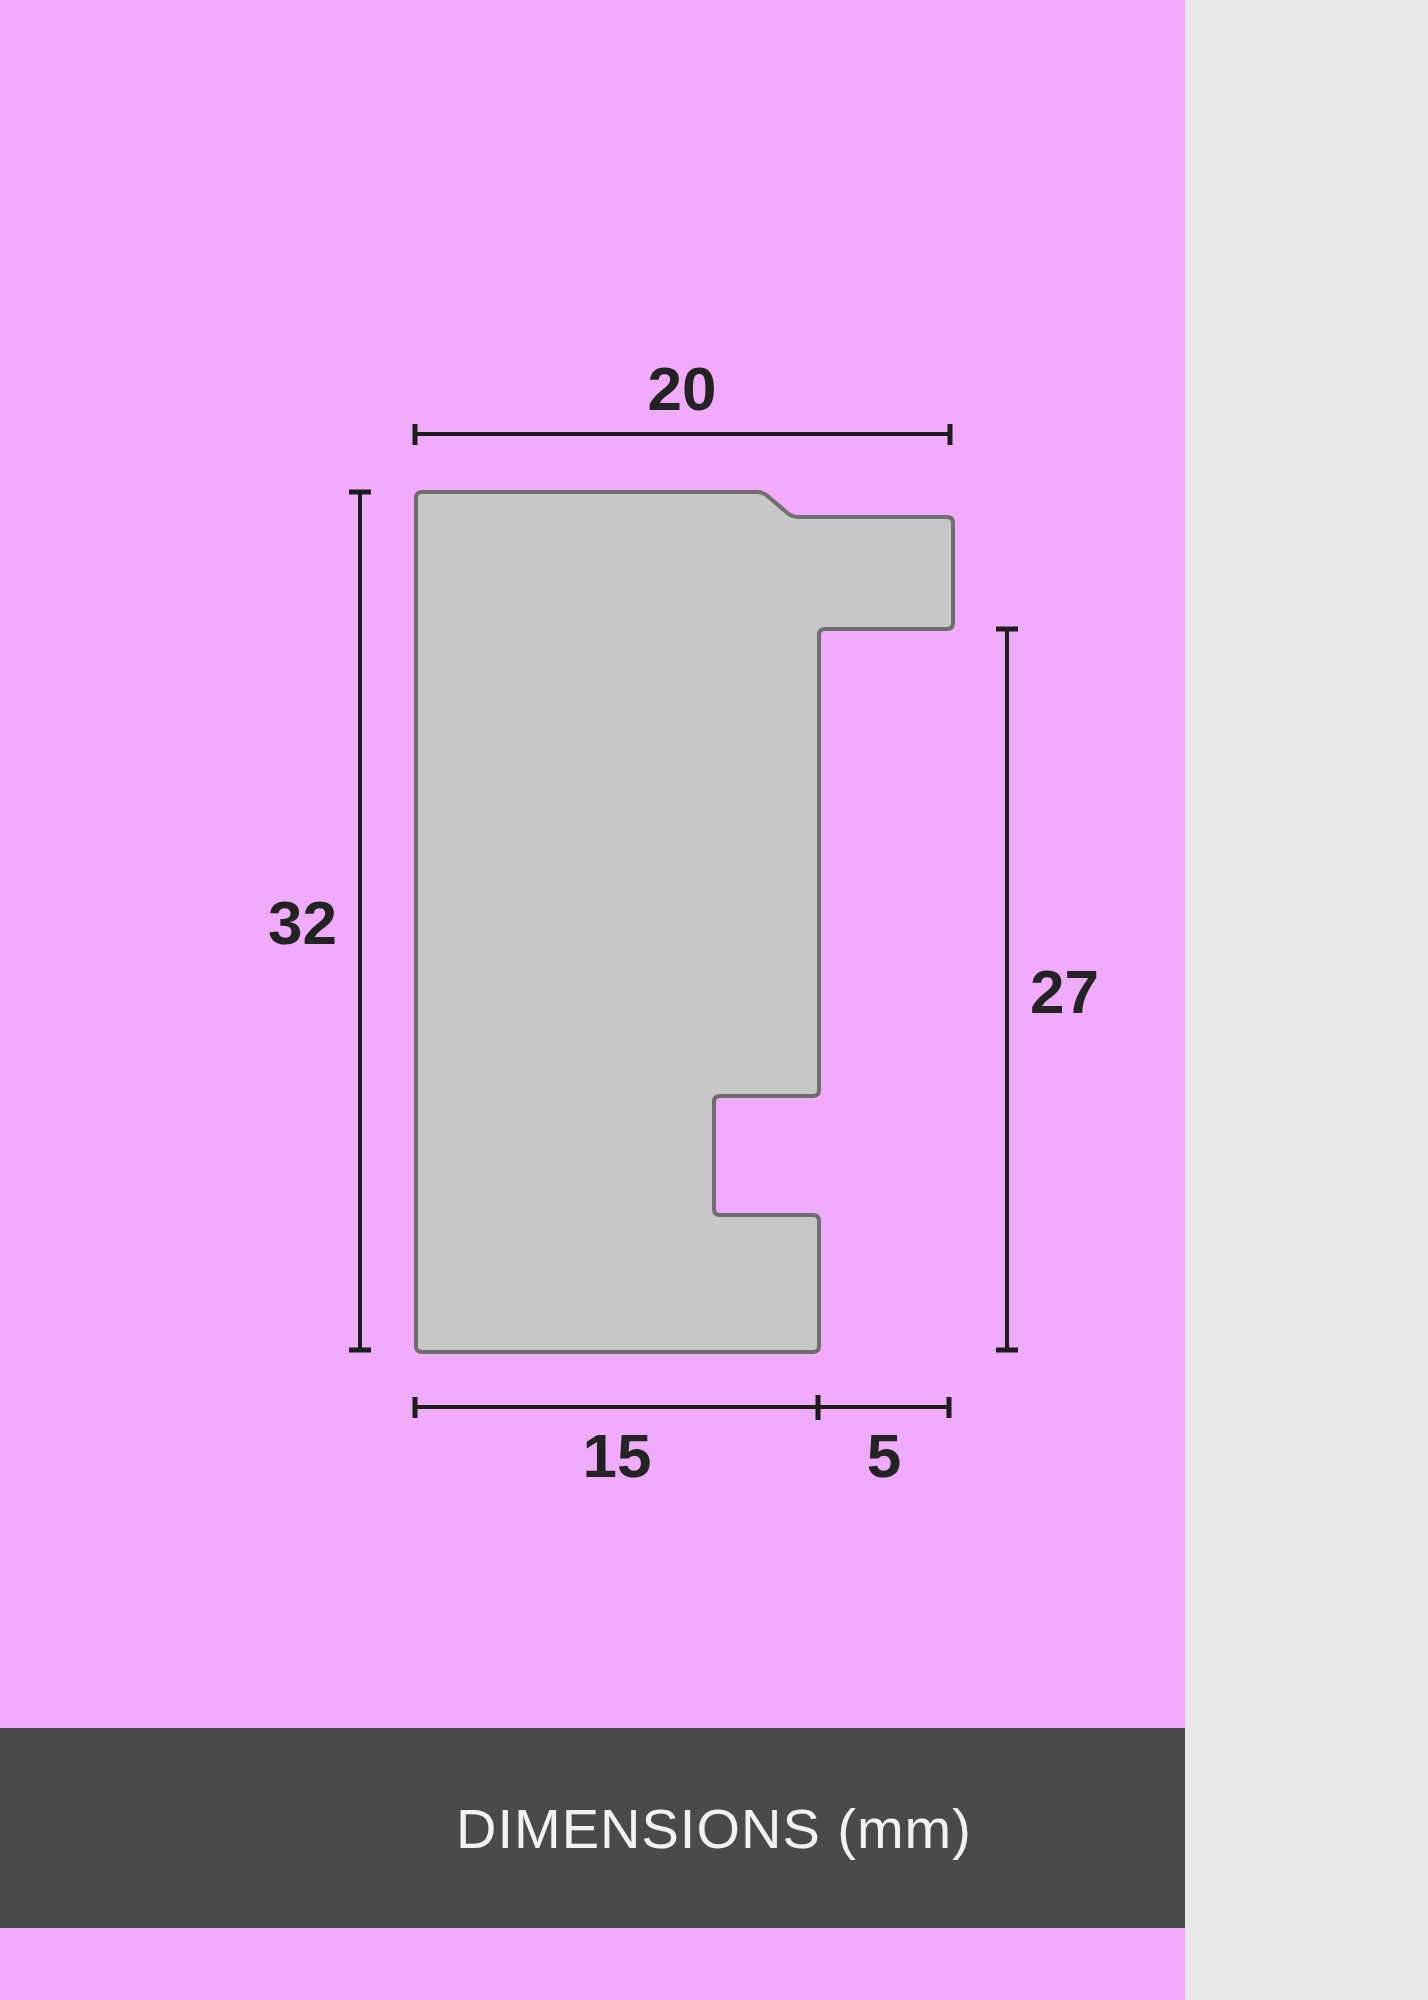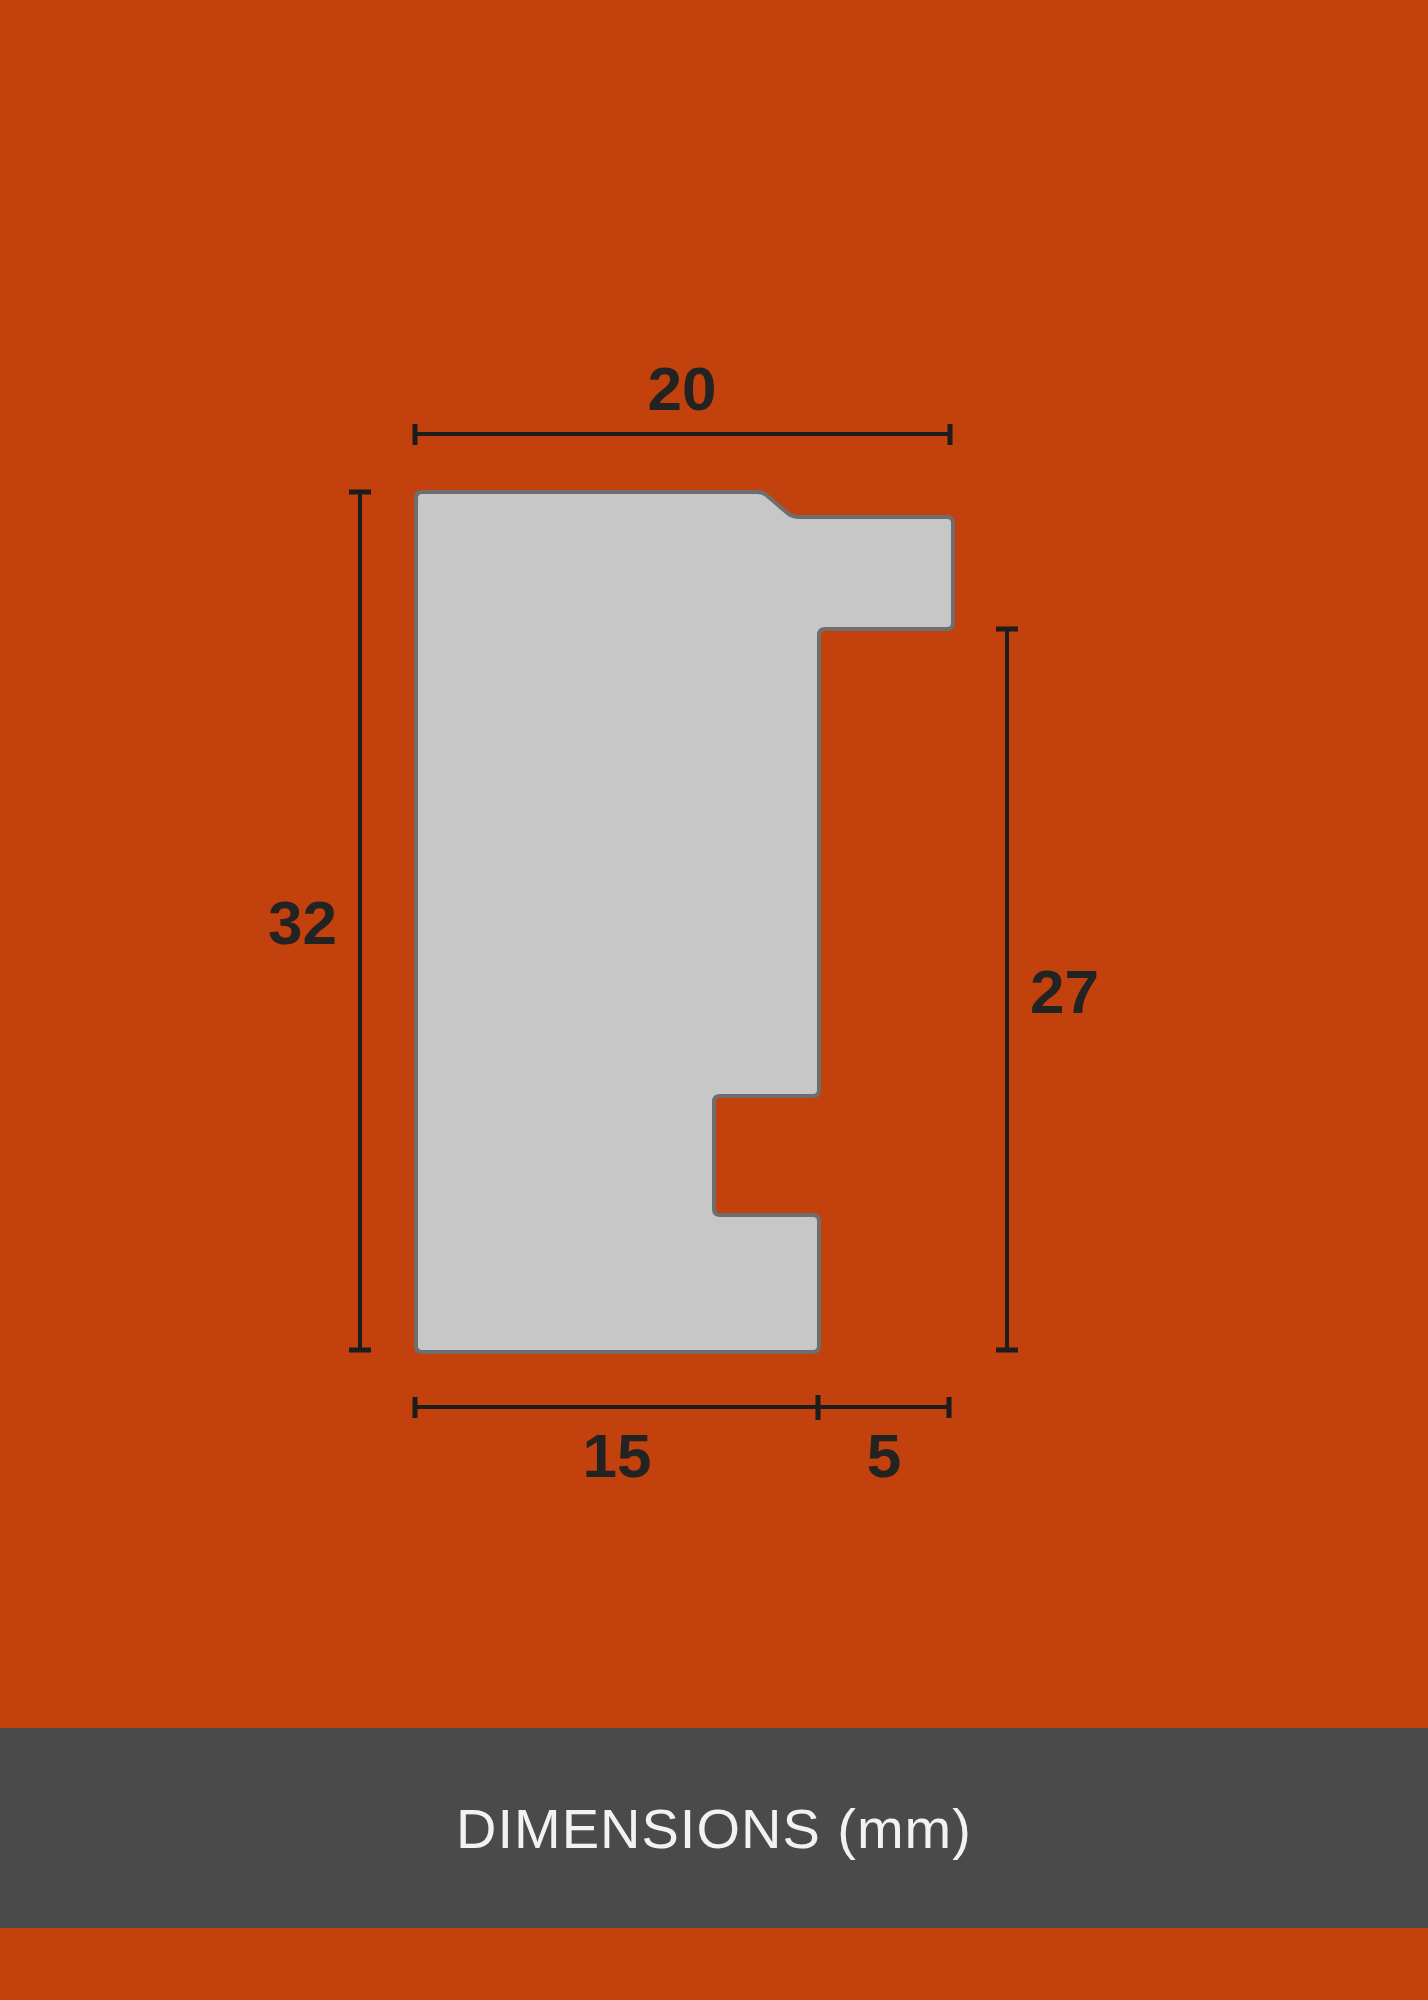--- a/index.html
+++ b/index.html
@@ -2,23 +2,23 @@
 <html><head>
 <meta charset="utf-8">
 <style>
   html, body {
     margin: 0;
     padding: 0;
     background: #e8e8e8;
   }
   .canvas {
     position: relative;
-    width: 1428px;
+    width: 1185px;
     height: 2000px;
-    background: #c2410c;
+    background: #f0abfc;
     overflow: hidden;
     font-family: "Liberation Sans", sans-serif;
   }
   .diagram-svg {
     position: absolute;
     top: 0;
     left: 0;
   }
   .profile-shape {
     fill: #c7c7c7;

